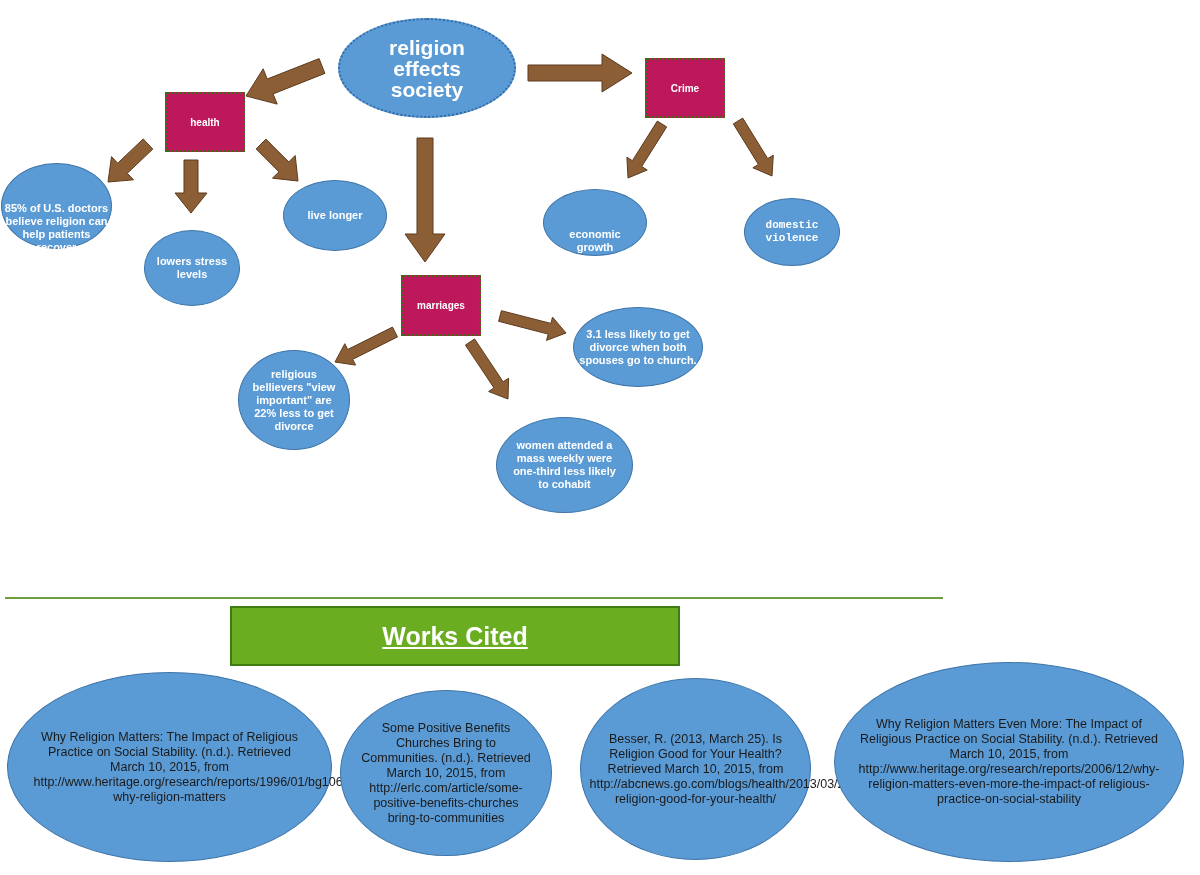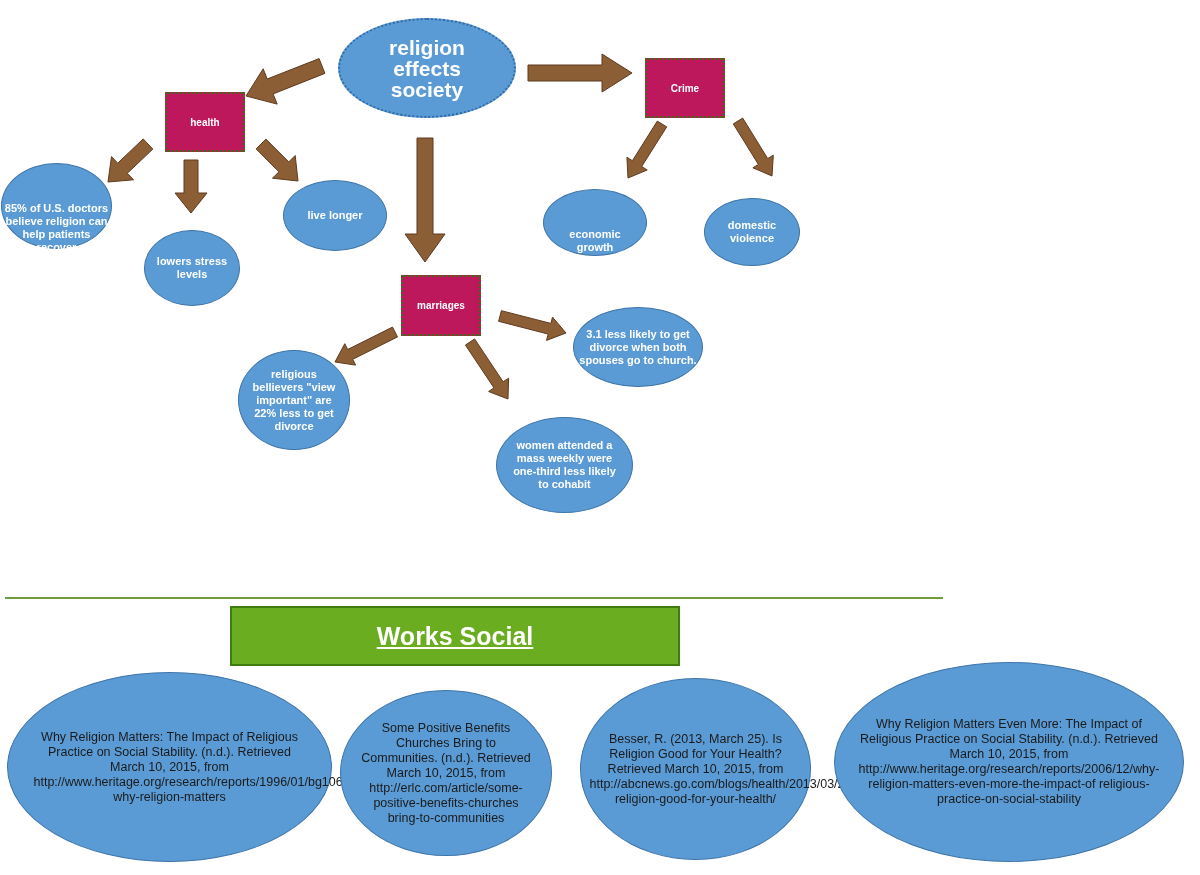--- a/index.html
+++ b/index.html
@@ -59,38 +59,38 @@
 <div class="ell" style="left:144px;top:230px;width:96px;height:76px;">
   <span style="width:80px;display:block;">lowers stress levels</span>
 </div>
 <div class="ell" style="left:283px;top:180px;width:104px;height:71px;">
   <span>live longer</span>
 </div>
 
 <div class="ell" style="left:543px;top:189px;width:104px;height:67px;">
   <span style="width:70px;display:block;margin-top:36px;">economic growth</span>
 </div>
-<div class="ell" style="left:704px;top:198px;width:96px;height:68px;">
+<div class="ell" style="left:744px;top:198px;width:96px;height:68px;font-family:Liberation Mono, monospace;">
   <span style="width:70px;display:block;">domestic violence</span>
 </div>
 
 <div class="ell" style="left:238px;top:350px;width:112px;height:100px;">
   <span style="width:92px;display:block;">religious bellievers "view important" are 22% less to get divorce</span>
 </div>
 <div class="ell" style="left:573px;top:307px;width:130px;height:80px;">
   <span style="width:118px;display:block;">3.1 less likely to get divorce when both spouses go to church.</span>
 </div>
 <div class="ell" style="left:496px;top:417px;width:137px;height:96px;">
   <span style="width:112px;display:block;">women attended  a mass weekly were one-third less likely to cohabit</span>
 </div>
 
 <div class="rule"></div>
 
 <div class="wc">
-  <span>Works Social</span>
+  <span>Works Cited</span>
 </div>
 
 <div class="ell cite" style="left:7px;top:672px;width:325px;height:190px;">
   <span style="width:272px;display:block;">Why Religion Matters: The Impact of Religious Practice on Social Stability. (n.d.). Retrieved March 10, 2015, from http://www.heritage.org/research/reports/1996/01/bg1064nbsp-why-religion-matters</span>
 </div>
 <div class="ell cite" style="left:340px;top:690px;width:212px;height:166px;">
   <span style="width:172px;display:block;">Some Positive Benefits Churches Bring to Communities. (n.d.). Retrieved March 10, 2015, from http://erlc.com/article/some-positive-benefits-churches bring-to-communities</span>
 </div>
 <div class="ell cite" style="left:580px;top:678px;width:231px;height:182px;">
   <span style="width:212px;display:block;">Besser, R. (2013, March 25). Is Religion Good for Your Health? Retrieved March 10, 2015, from http://abcnews.go.com/blogs/health/2013/03/25/is-religion-good-for-your-health/</span>

